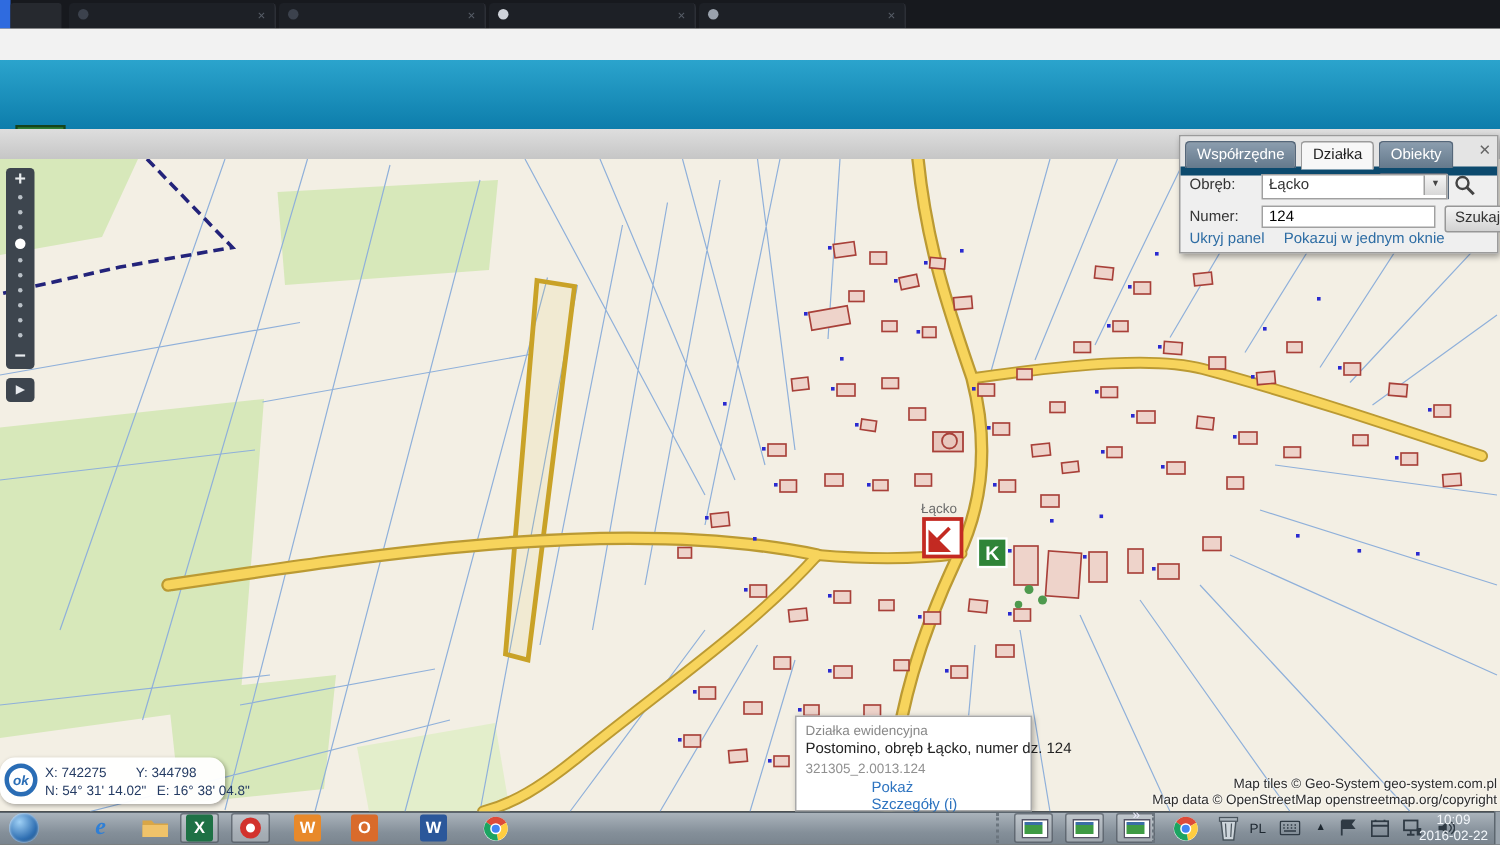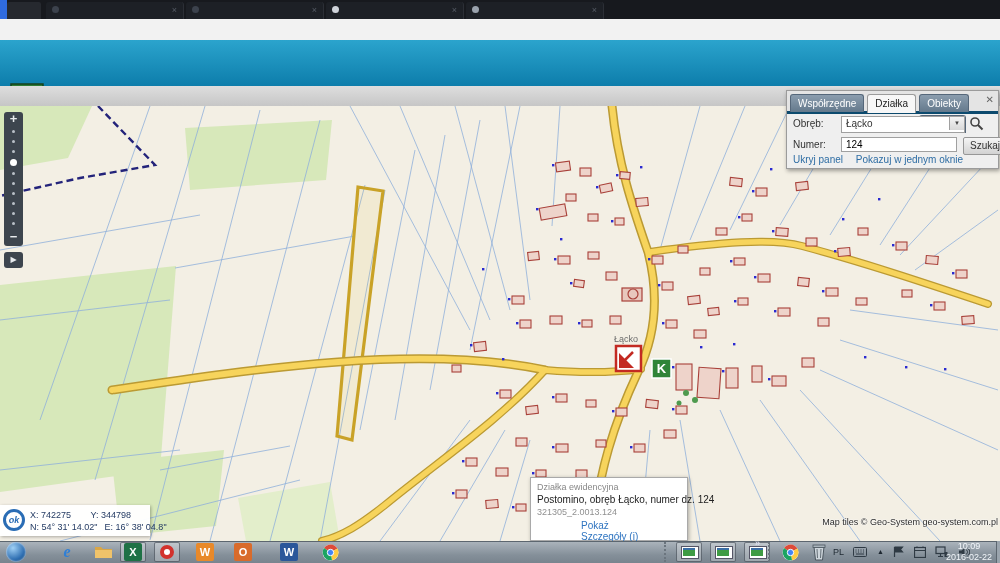--- a/index.html
+++ b/index.html
@@ -46,36 +46,36 @@
   
   #zoomw{left:4px;top:112px;width:19px;height:134px;background:#3d454e;border-radius:3px;color:#e8ebee;}
   #zoomw .zi{text-align:center;font-size:13px;font-weight:bold;line-height:14px;height:14px;cursor:pointer;}
   #zoomw .dots{height:104px;position:relative;}
   #zoomw .d{position:absolute;left:8px;width:3px;height:3px;border-radius:50%;background:#b9c0c7;}
   #zoomw .d.on{left:6px;width:7px;height:7px;background:#fff;}
   #playbtn{left:4px;top:252px;width:19px;height:16px;background:#3d454e;border-radius:3px;color:#e8ebee;font-size:8px;text-align:center;line-height:16px;}
 
   
   #panel{left:786px;top:90px;width:211px;height:77px;background:#efefef;border:1px solid #9b9b9b;box-shadow:1px 2px 4px rgba(0,0,0,.35);}
-  #ptabs{position:absolute;left:0;top:0;width:100%;height:20px;background:#e4e4e4;border-bottom:3px solid #0c4a6e;}
+  #ptabs{position:absolute;left:0;top:0;width:100%;height:20px;background:#e4e4e4;border-bottom:6px solid #0c4a6e;}
   .ptab{float:left;height:17px;margin:3px 0 0 3px;padding:0 7px;font-size:10px;line-height:17px;color:#fff;background:linear-gradient(#8b9dae,#64798c);border:1px solid #55677a;border-bottom:none;border-radius:3px 3px 0 0;}
   .ptab.active{background:#f7f7f7;color:#222;border-color:#9b9b9b;height:18px;}
   #pclose{position:absolute;right:4px;top:3px;font-size:10px;color:#666;}
   .prow{position:absolute;left:6px;font-size:10px;color:#333;}
   .plabel{display:inline-block;width:40px;}
   #obreb-select{position:absolute;left:48px;top:-2px;width:118px;height:15px;background:#fff;border:1px solid #a0a0a0;font-size:10px;line-height:14px;padding-left:4px;}
   #obreb-drop{position:absolute;right:0;top:0;width:14px;height:13px;background:linear-gradient(#f4f4f4,#d8d8d8);border-left:1px solid #a0a0a0;text-align:center;font-size:6px;line-height:13px;color:#444;}
   #pmag{position:absolute;left:176px;top:-2px;width:15px;height:15px;}
   #numer-input{position:absolute;left:48px;top:-2px;width:110px;height:13px;border:1px solid #a0a0a0;font-size:10px;padding:0 0 0 4px;font-family:"Liberation Sans",sans-serif;}
   #szukaj-btn{position:absolute;left:170px;top:-2px;width:42px;height:16px;background:linear-gradient(#f5f5f5,#d2d2d2);border:1px solid #979797;border-radius:2px;font-size:10px;color:#333;text-align:center;line-height:15px;}
   #plinks{position:absolute;left:6px;bottom:3px;font-size:10px;color:#2e6da4;}
   #plinks span{margin-right:10px;}
 
   
-  #coords{left:0px;top:505px;width:150px;height:31px;background:rgba(255,255,255,.96);box-shadow:1px 1px 3px rgba(0,0,0,.3);}
+  #coords{left:0px;top:505px;width:150px;height:31px;background:rgba(255,255,255,.96);box-shadow:1px 1px 3px rgba(0,0,0,.3);border-radius:10px;}
   #oklogo{position:absolute;left:3px;top:4px;width:22px;height:22px;border-radius:50%;border:3px solid #2a6db5;box-sizing:border-box;background:#fff;color:#2a6db5;font-size:9px;font-weight:bold;font-style:italic;text-align:center;line-height:16px;}
   .crow{position:absolute;left:30px;font-size:9px;font-weight:normal;color:#243b63;white-space:nowrap;}
   .crow span{display:inline-block;}
 
   
   #popup{left:530px;top:477px;width:158px;height:64px;background:#fff;border:1px solid #a9a9a9;box-shadow:1px 1px 4px rgba(0,0,0,.3);padding:4px 6px;box-sizing:border-box;}
   #pop-title{font-size:9px;color:#888;}
   #pop-line{font-size:10px;color:#222;margin-top:2px;white-space:nowrap;}
   #pop-line b{font-weight:normal;}
   #pop-id{font-size:9px;color:#909090;margin-top:2px;}
@@ -488,20 +488,21 @@
     <div id="pop-id">321305_2.0013.124</div>
     <div id="pop-links">
       <span>Pokaż</span>
       <span>Szczegóły (i)</span>
       <span>Link</span>
     </div>
   </div>
 
   <div id="attrib" class="abs">
     <div>Map tiles © Geo-System geo-system.com.pl</div>
+    <div>Map data © OpenStreetMap openstreetmap.org/copyright</div>
   </div>
 
   <div id="taskbar" class="abs">
     
     
   </div>
   <div id="startorb" class="abs"></div>
 
   <div class="tk-ic abs" style="left:58px;color:#2f7fd6;font-family:'Liberation Serif',serif;font-style:italic;font-size:16px;">e</div>
   <svg class="abs" style="left:94px;top:545px;" width="19" height="15" viewBox="0 0 19 15">

